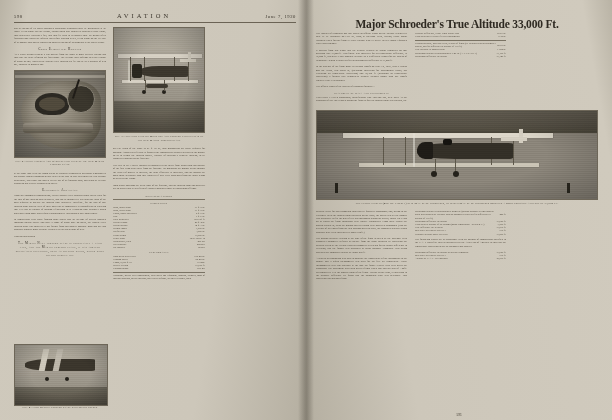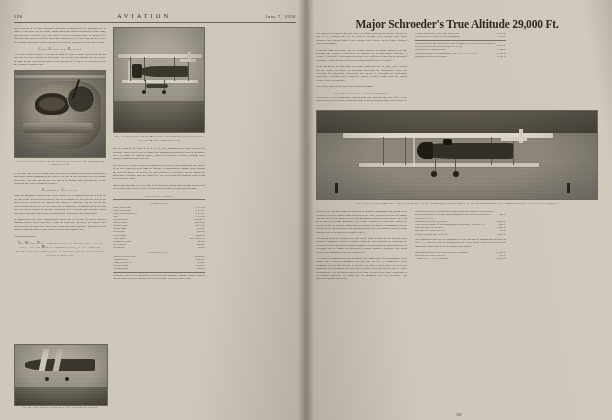--- a/index.html
+++ b/index.html
@@ -414,21 +414,21 @@
       <div class="grain"></div>
       <div class="vignette"></div>
     </div>
     <div style="position:absolute;left:14px;bottom:5px;width:92px;" class="caption">Fig. 4—New Martin Torpedo Plane with Wings Folded</div>
   </div>
 
   <div class="gutter"></div>
 
   <div class="page right">
 
-    <h1 class="headline">Major Schroeder's True Altitude 29,000 Ft.</h1>
+    <h1 class="headline">Major Schroeder's True Altitude 33,000 Ft.</h1>
 
     <div class="rcols">
       <div class="rcol">
         <p class="body">The Bureau of Standards has just issued an official report on the altitude reached by Maj. R. W. Schroeder on Feb. 27, 1920, at McCook Field, Dayton, Ohio. Major Schroeder used for this flight a Lepere biplane with a Liberty Twelve engine equipped with a supercharger.</p>
         <p class="body">It appears from this report that the altitude reached by Major Schroeder on that occasion was 33,000 ft. This figure was corrected for air temperature difference, is 36,020 ft., when the "exact probable altitude" as it is officially termed for the Bureau of Standards—which is corrected for an Instrumental difference is 33,080 ft.</p>
         <p class="body">In the absence of the flight made by Roland Rohlfs on Sept. 18, 1919, with a Curtiss 400 hp. Wasp, two thirds in, (including correction for instrumental errors, but excluding air temperature correction) and 32,350 ft. (including air temperature correction) it follows that Schroeder's actually attained higher than Mr. Rohlfs whatever way it is obtained.</p>
         <p class="body">The official report of the Bureau of Standards follows:—</p>
         <div class="sec-label">Statement of Data and Instruments</div>
         <p class="body">Two Henry J. Green barographs, identification Nos. 394 and 396, were used. As the standards of No. 396 elapsed during the flight before the highest point was reached, the</p>
       </div>

